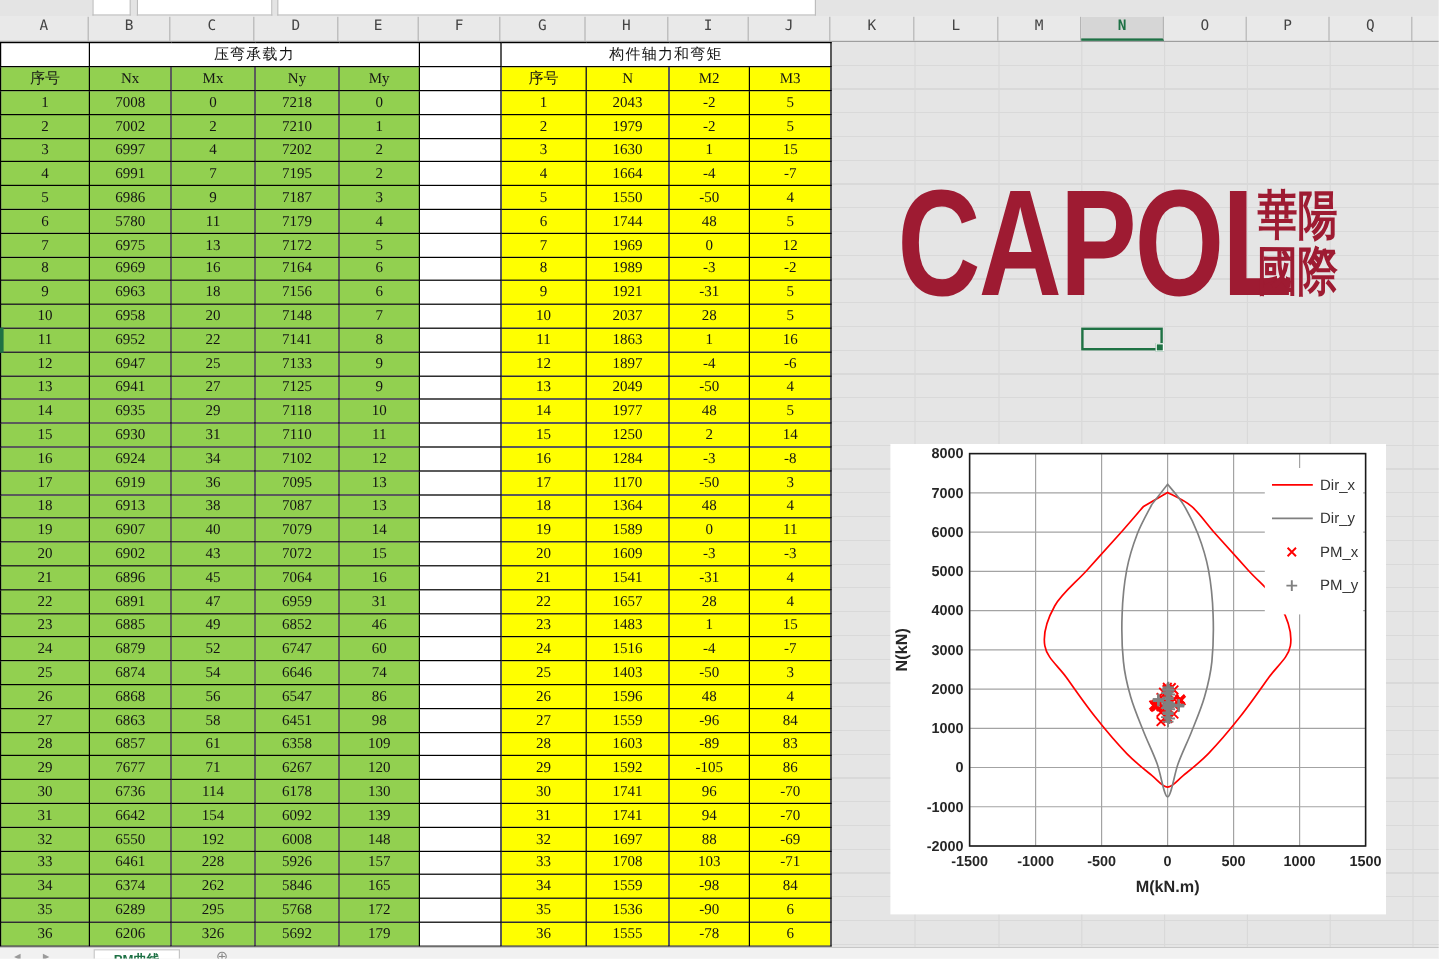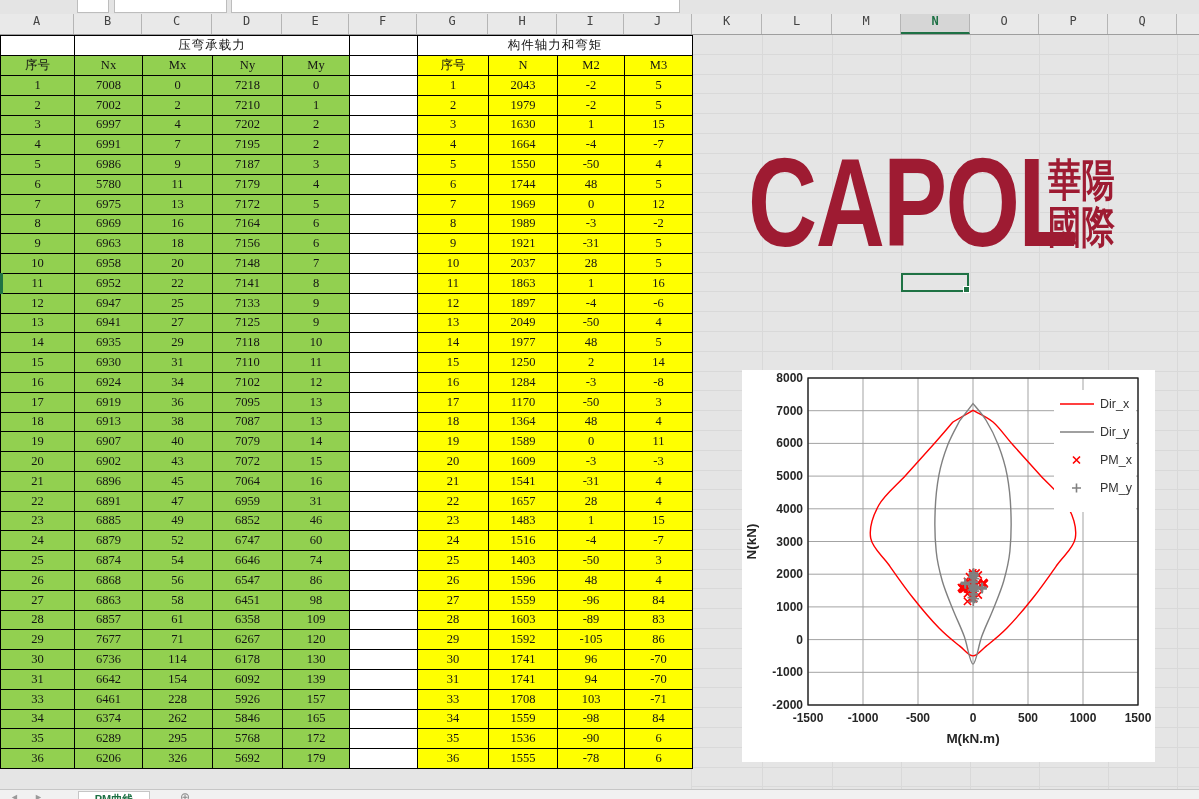--- a/index.html
+++ b/index.html
@@ -491,20 +491,32 @@
           <td class="g">31</td>
           <td class="g">6642</td>
           <td class="g">154</td>
           <td class="g">6092</td>
           <td class="g">139</td>
           <td class="w"></td>
           <td class="y">31</td>
           <td class="y">1741</td>
           <td class="y">94</td>
           <td class="y">-70</td>
+        </tr>
+        <tr>
+          <td class="g">32</td>
+          <td class="g">6550</td>
+          <td class="g">192</td>
+          <td class="g">6008</td>
+          <td class="g">148</td>
+          <td class="w"></td>
+          <td class="y">32</td>
+          <td class="y">1697</td>
+          <td class="y">88</td>
+          <td class="y">-69</td>
         </tr>
         <tr>
           <td class="g">33</td>
           <td class="g">6461</td>
           <td class="g">228</td>
           <td class="g">5926</td>
           <td class="g">157</td>
           <td class="w"></td>
           <td class="y">33</td>
           <td class="y">1708</td>

